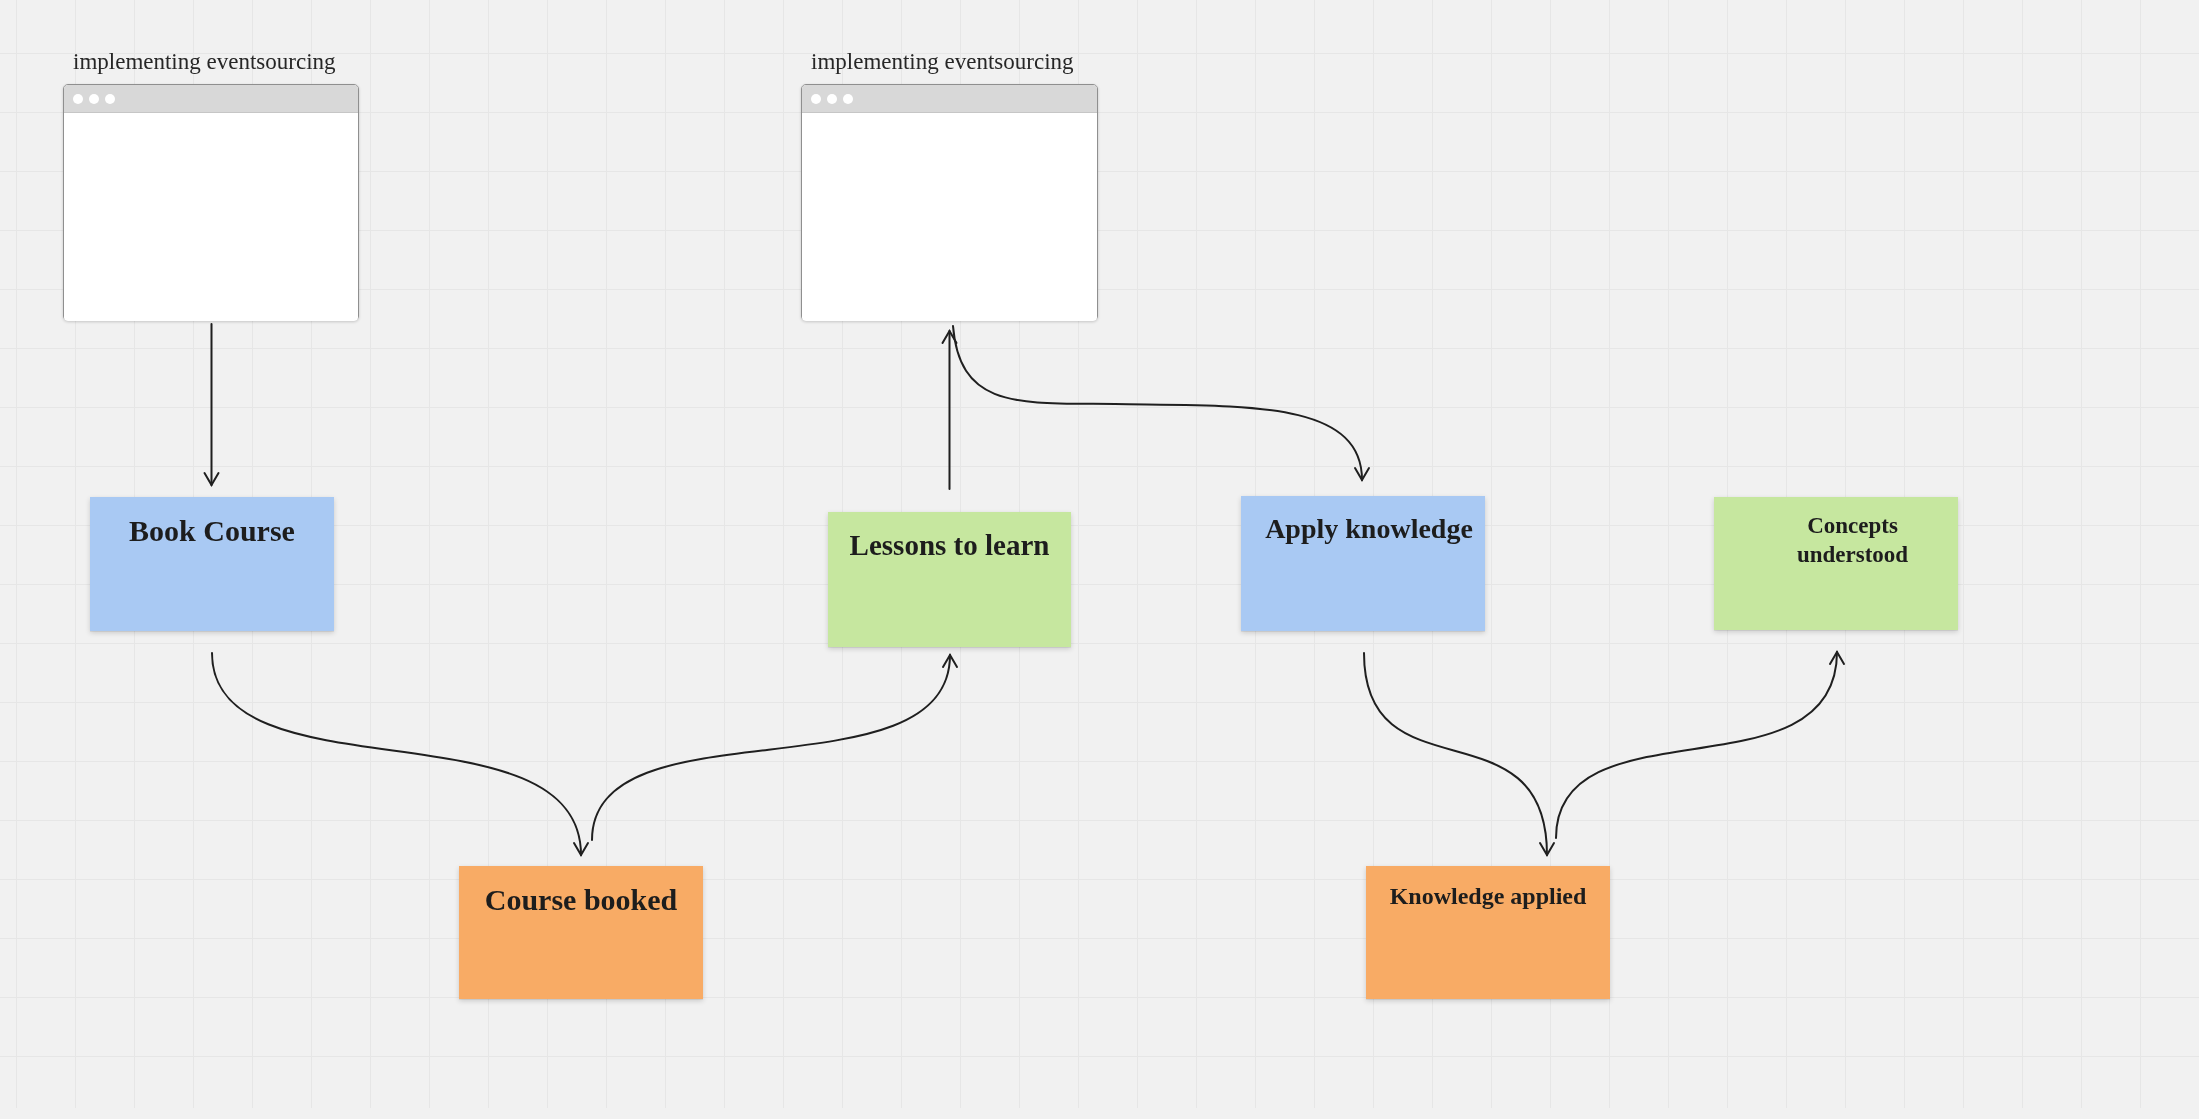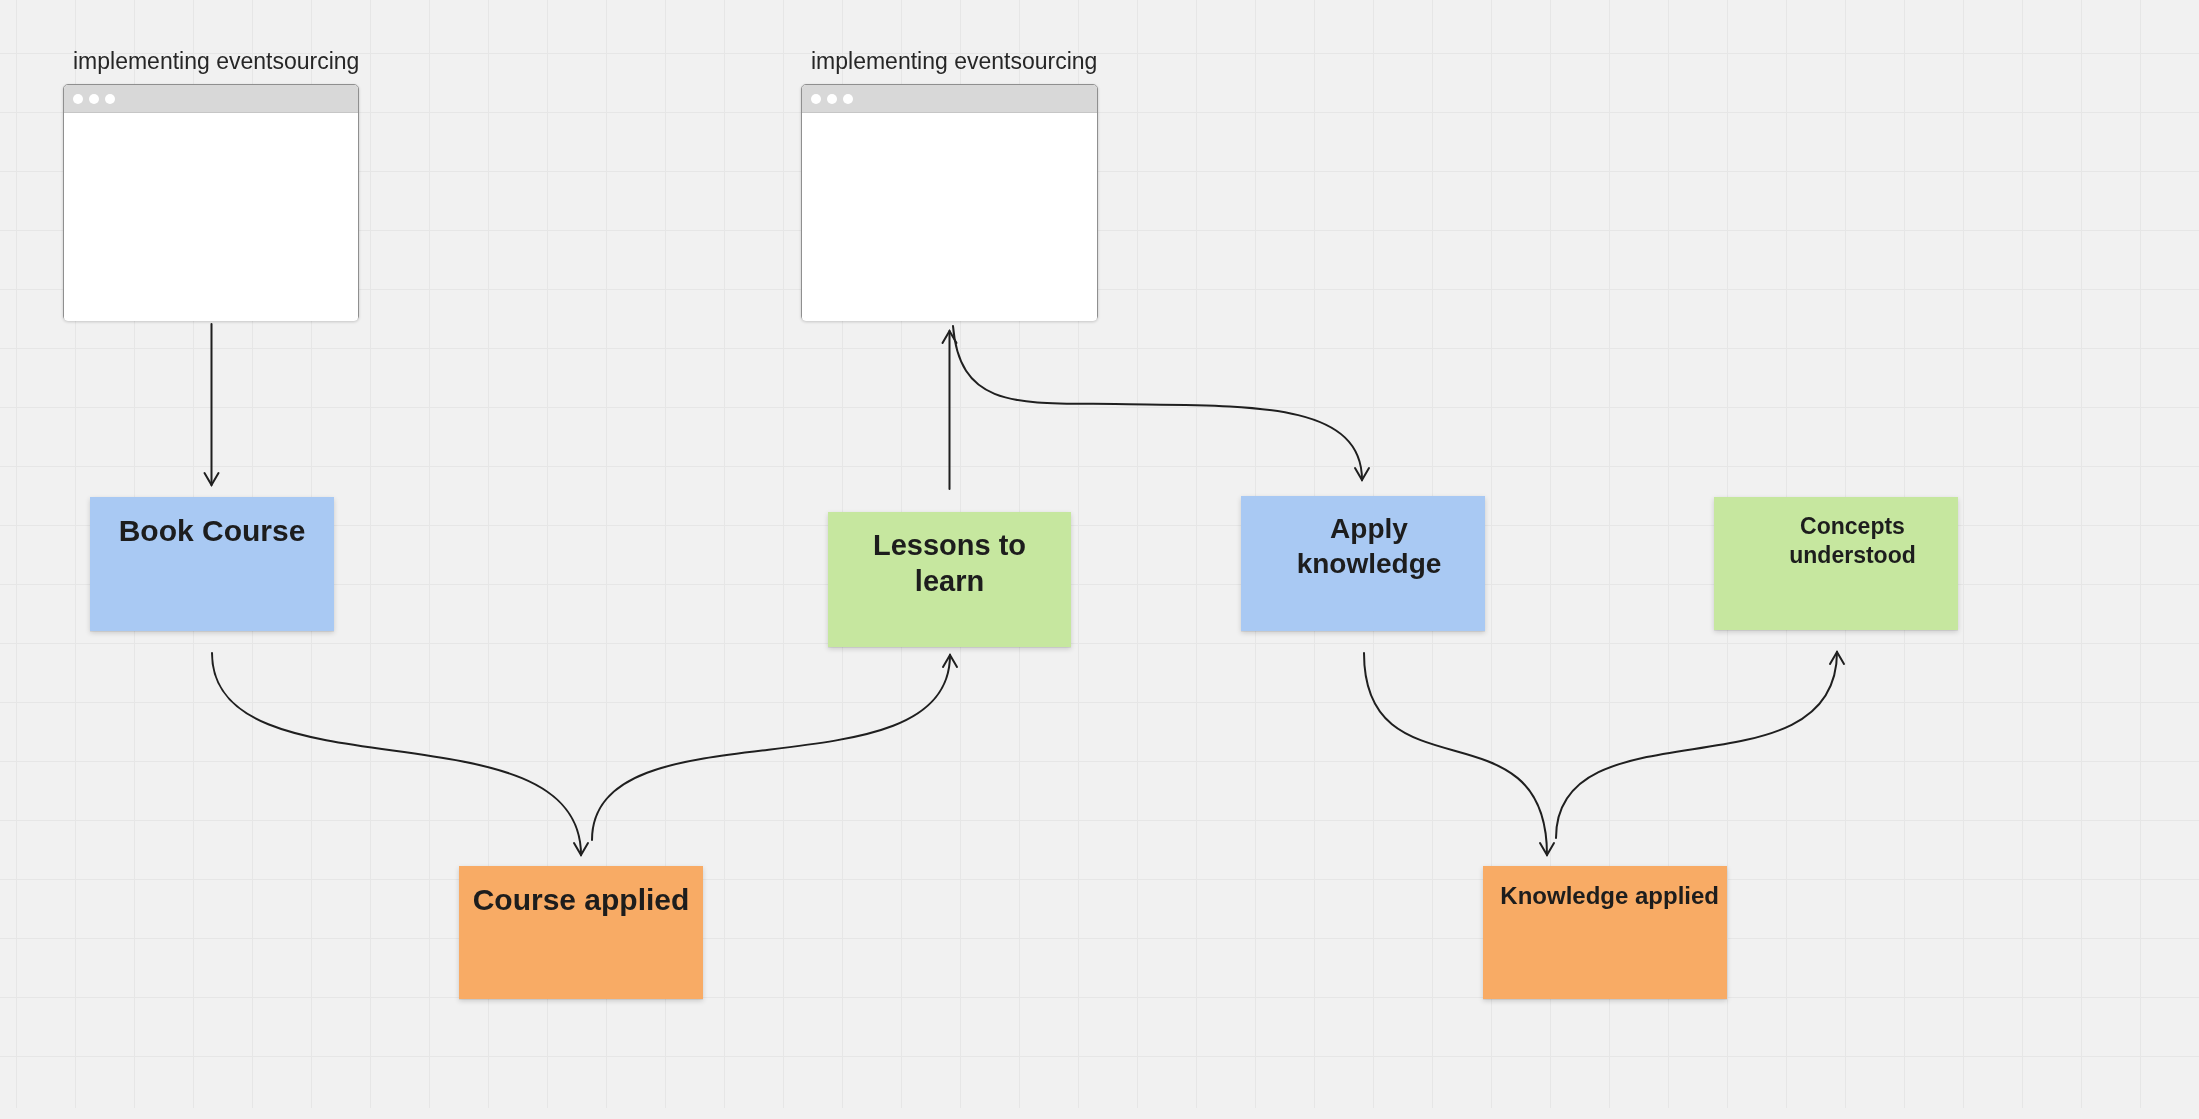--- a/index.html
+++ b/index.html
@@ -12,20 +12,21 @@
     position: relative;
     width: 2199px;
     height: 1108px;
     overflow: hidden;
     background-color: #f1f1f1;
     background-image:
       linear-gradient(#e6e6e6 1px, transparent 1px),
       linear-gradient(90deg, #e6e6e6 1px, transparent 1px);
     background-size: 59px 59px;
     background-position: 16px 53px;
+    font-family: Liberation Serif, serif;
   }
   #connector-layer {
     position: absolute;
     left: 0; top: 0;
     width: 2199px;
     height: 1119px;
     pointer-events: none;
   }
   #connector-layer path.connector {
     fill: none;
@@ -126,19 +127,19 @@
       <div class="sticky" style="left: 828px; top: 512px; width: 243px; height: 135px; background: rgb(198, 231, 159);">
         <span class="sticky-text" style="font-size: 29px;">Lessons to learn</span>
       </div>
       <div class="sticky" style="left: 1241px; top: 496px; width: 244px; height: 135px; background: rgb(169, 201, 243); padding-left: 12px;">
         <span class="sticky-text" style="font-size: 28px;">Apply knowledge</span>
       </div>
       <div class="sticky" style="left: 1714px; top: 497px; width: 244px; height: 133px; background: rgb(198, 231, 159);">
         <span class="sticky-text" style="font-size: 23px; padding-left: 41px;">Concepts understood</span>
       </div>
       <div class="sticky" style="left: 459px; top: 866px; width: 244px; height: 133px; background: rgb(248, 171, 101);">
-        <span class="sticky-text" style="font-size: 30px;">Course applied</span>
+        <span class="sticky-text" style="font-size: 30px;">Course booked</span>
       </div>
-      <div class="sticky" style="left: 1483px; top: 866px; width: 244px; height: 133px; background: rgb(248, 171, 101); text-align: right;">
+      <div class="sticky" style="left: 1366px; top: 866px; width: 244px; height: 133px; background: rgb(248, 171, 101);">
         <span class="sticky-text" style="font-size: 24px;">Knowledge applied</span>
       </div>
     </div>
 </div>
 
 </body></html>

